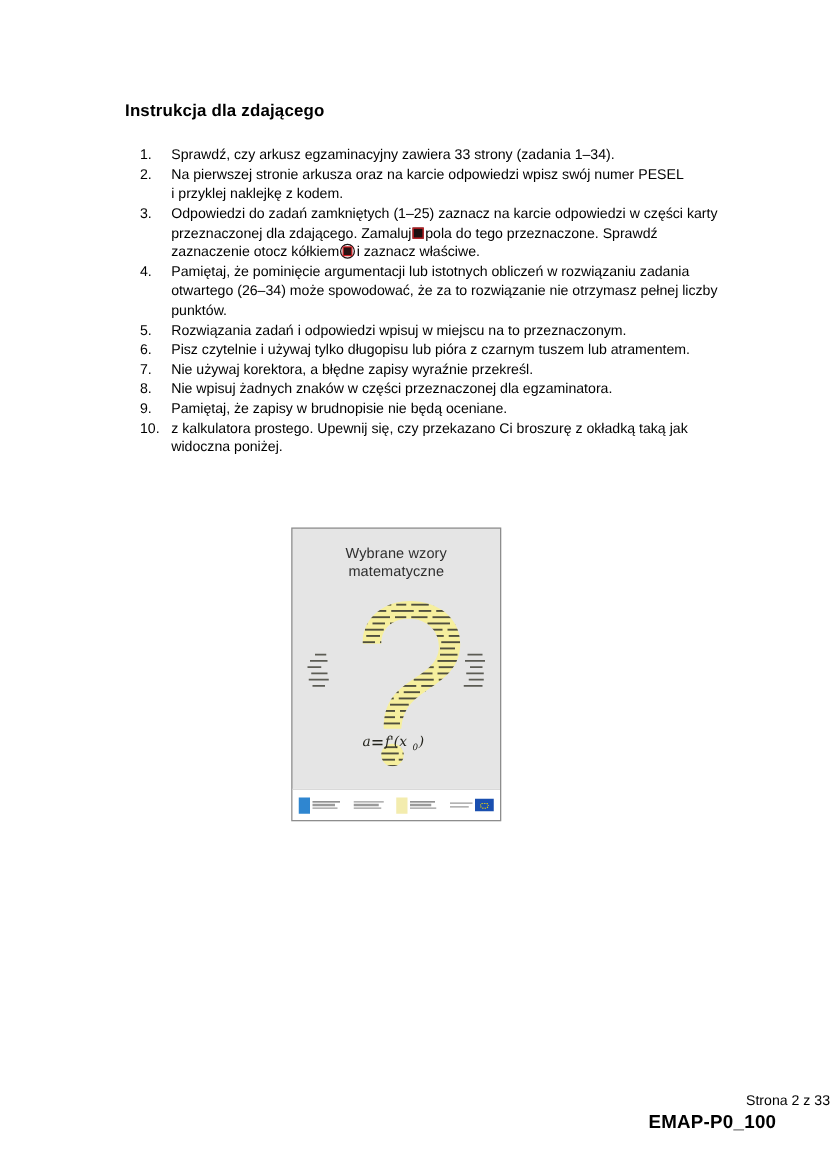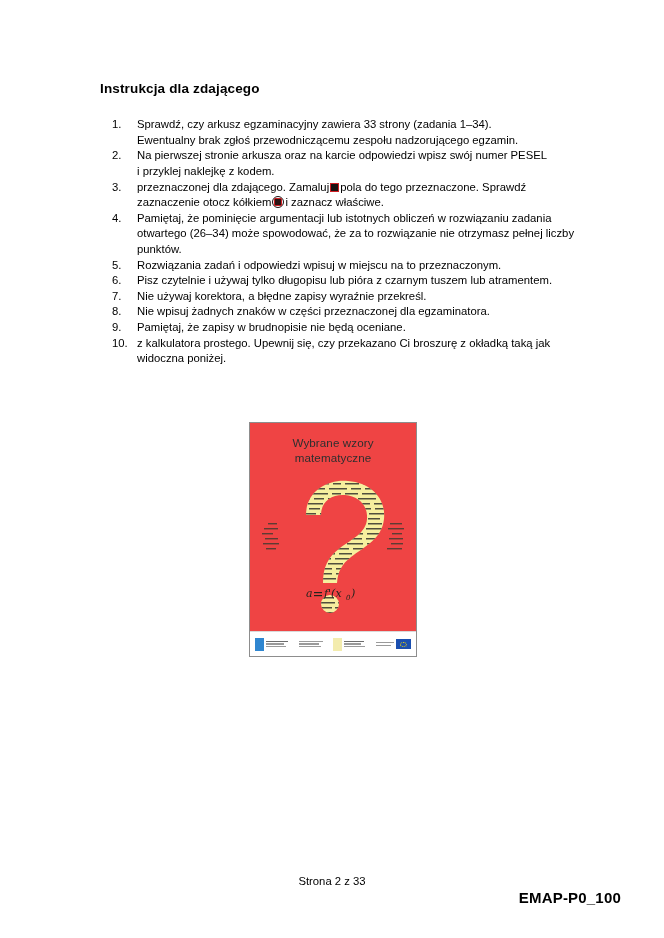--- a/index.html
+++ b/index.html
@@ -100,25 +100,25 @@
     height: 8px;
     background: #2a1212;
     border: 1.3px solid #cf1f24;
     border-radius: 1px;
     box-sizing: border-box;
   }
 
   
   .booklet {
     position: absolute;
-    left: 249px;
+    left: 233px;
     top: 422px;
     width: 168px;
     height: 235px;
-    background: #ef4444;
+    background: #e5e5e5;
     border: 1px solid #8d8d8d;
     box-sizing: border-box;
     overflow: hidden;
   }
   .booklet-title {
     position: absolute;
     left: 0;
     right: 0;
     top: 13px;
     text-align: center;
@@ -196,21 +196,21 @@
   .logo-lines i.t {
     background: #6d6d6d;
   }
 
   
   .page-footer {
     position: absolute;
     left: 0;
     right: 0;
     top: 875px;
-    text-align: center;
+    text-align: right;
     font-size: 11.3px;
   }
   .sheet-code {
     position: absolute;
     right: 43px;
     top: 889px;
     font-size: 15px;
     font-weight: bold;
     letter-spacing: 0.2px;
   }
@@ -221,35 +221,35 @@
 <div class="page">
 
   <h1 class="doc-heading">Instrukcja dla zdającego</h1>
 
   <ol class="instructions">
 
     <li class="ins-item">
       <span class="ins-num">1.</span>
       <span class="ins-body">
         <span class="ins-line">Sprawdź, czy arkusz egzaminacyjny zawiera 33 strony (zadania 1–34).</span>
-        <span class="ins-line">Ewentualny brak zgłoś przewodniczącemu zespołu nadzorującego egzamin.</span>
       </span>
     </li>
 
     <li class="ins-item">
       <span class="ins-num">2.</span>
       <span class="ins-body">
         <span class="ins-line">Na pierwszej stronie arkusza oraz na karcie odpowiedzi wpisz swój numer PESEL</span>
         <span class="ins-line">i przyklej naklejkę z kodem.</span>
       </span>
     </li>
 
     <li class="ins-item">
       <span class="ins-num">3.</span>
       <span class="ins-body">
+        <span class="ins-line">Odpowiedzi do zadań zamkniętych (1–25) zaznacz na karcie odpowiedzi w części karty</span>
         <span class="ins-line"><span>przeznaczonej dla zdającego. Zamaluj</span><span class="mark-square"></span><span>pola do tego przeznaczone. Sprawdź</span></span>
         <span class="ins-line"><span>zaznaczenie otocz kółkiem</span><span class="mark-circled"><span class="ring"></span><span class="fill"></span></span><span>i zaznacz właściwe.</span></span>
       </span>
     </li>
 
     <li class="ins-item">
       <span class="ins-num">4.</span>
       <span class="ins-body">
         <span class="ins-line">Pamiętaj, że pominięcie argumentacji lub istotnych obliczeń w rozwiązaniu zadania</span>
         <span class="ins-line">otwartego (26–34) może spowodować, że za to rozwiązanie nie otrzymasz pełnej liczby</span>

